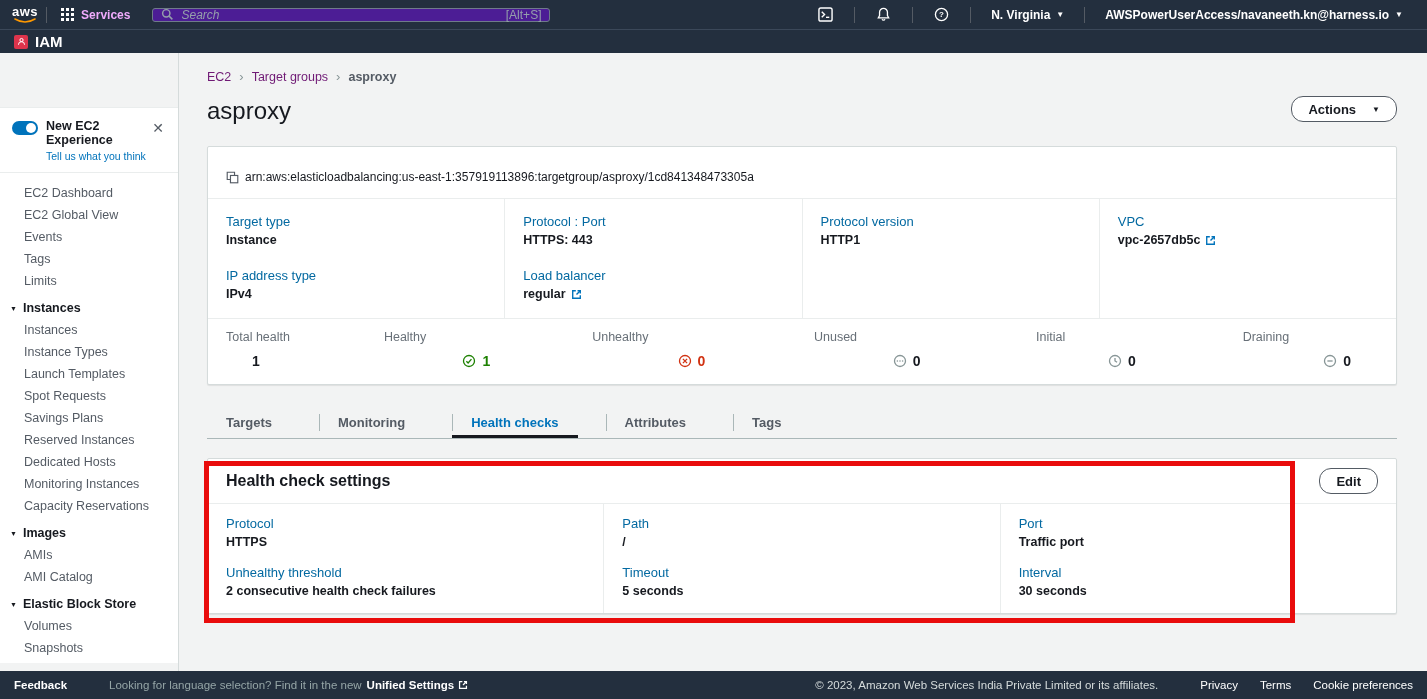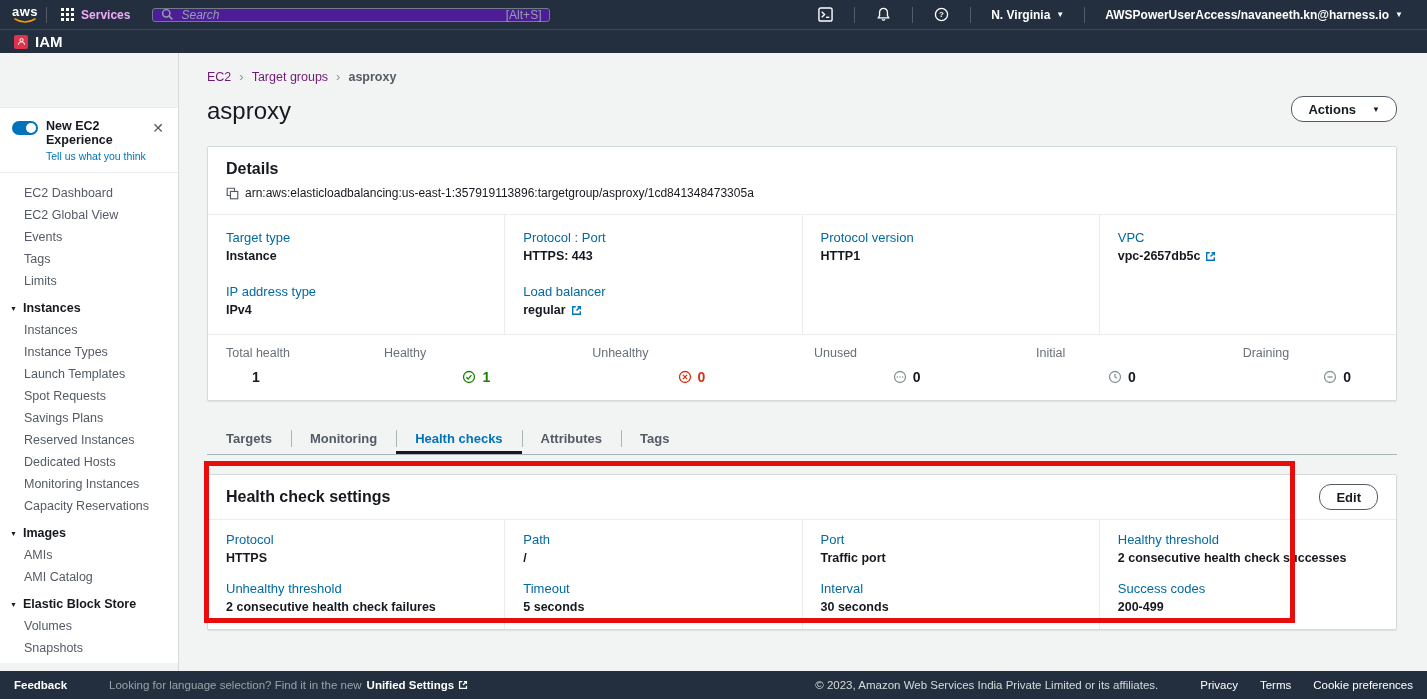--- a/index.html
+++ b/index.html
@@ -103,21 +103,21 @@
   .sval { margin-top:9px; font-size:14px; font-weight:700; color:#16191f; display:flex; justify-content:flex-end; align-items:center; gap:6px; }
   .scol.first .sval { justify-content:flex-start; padding-left:26px; }
   .sval.green { color:#1d8102; }
   .sval.red { color:#d13212; }
   .sicon { display:flex; }
   .sicon.gray { color:#879596; }
   .sicon.green { color:#1d8102; }
   .sicon.red { color:#d13212; }
 
   
-  .tabs { margin-top:22px; display:flex; border-bottom:1px solid #aab7b8; height:32px; }
+  .tabs { margin-top:22px; display:flex; border-bottom:1px solid #aab7b8; height:32px;gap:28px; }
   .tab { padding:0 19px; display:flex; align-items:center; font-size:13px; font-weight:700; color:#545b64; position:relative; cursor:pointer; }
   .tab + .tab::before { content:""; position:absolute; left:0; top:7px; bottom:7px; width:1px; background:#aab7b8; }
   .tab.active { color:#0073bb; box-shadow: inset 0 -3px 0 #16191f; }
 
   
   .hc-card { margin-top: 19px; }
   .hc-header { display:flex; justify-content:space-between; align-items:center; padding:9px 18px; min-height:44px; }
   .hc-grid { display:flex; border-top:1px solid #eaeded; }
   .hc-grid .gcol { padding-top:13px; padding-bottom:15px; gap:17px; }
 
@@ -287,21 +287,20 @@
     <div class="page-head">
       <h1>asproxy</h1>
       <button class="btn">
         <span>Actions</span>
         <span class="caret">▼</span>
       </button>
     </div>
 
     <section class="card details-card">
       <div class="card-header">
-        <div class="card-title">Details</div>
         <div class="arn-row">
           <span class="copy-icon">
             <svg width="13" height="13" viewBox="0 0 16 16">
                 <rect x="5.5" y="5.5" width="9" height="9" fill="none" stroke="currentColor" stroke-width="1.4"></rect>
                 <path d="M10.5 5.5V1.5h-9v9h4" fill="none" stroke="currentColor" stroke-width="1.4"></path>
               </svg>
           </span>
           <span>arn:aws:elasticloadbalancing:us-east-1:357919113896:targetgroup/asproxy/1cd841348473305a</span>
         </div>
       </div>
@@ -466,30 +465,20 @@
           </div>
         </div>
         <div class="gcol">
           <div class="field">
             <div class="flabel">Port</div>
             <div class="fvalue">Traffic port</div>
           </div>
           <div class="field">
             <div class="flabel">Interval</div>
             <div class="fvalue">30 seconds</div>
-          </div>
-        </div>
-        <div class="gcol">
-          <div class="field">
-            <div class="flabel">Healthy threshold</div>
-            <div class="fvalue">2 consecutive health check successes</div>
-          </div>
-          <div class="field">
-            <div class="flabel">Success codes</div>
-            <div class="fvalue">200-499</div>
           </div>
         </div>
       </div>
     </section>
   </main>
 </div>
 
 <div class="annotation-box"></div>
 
 <footer class="footer">

